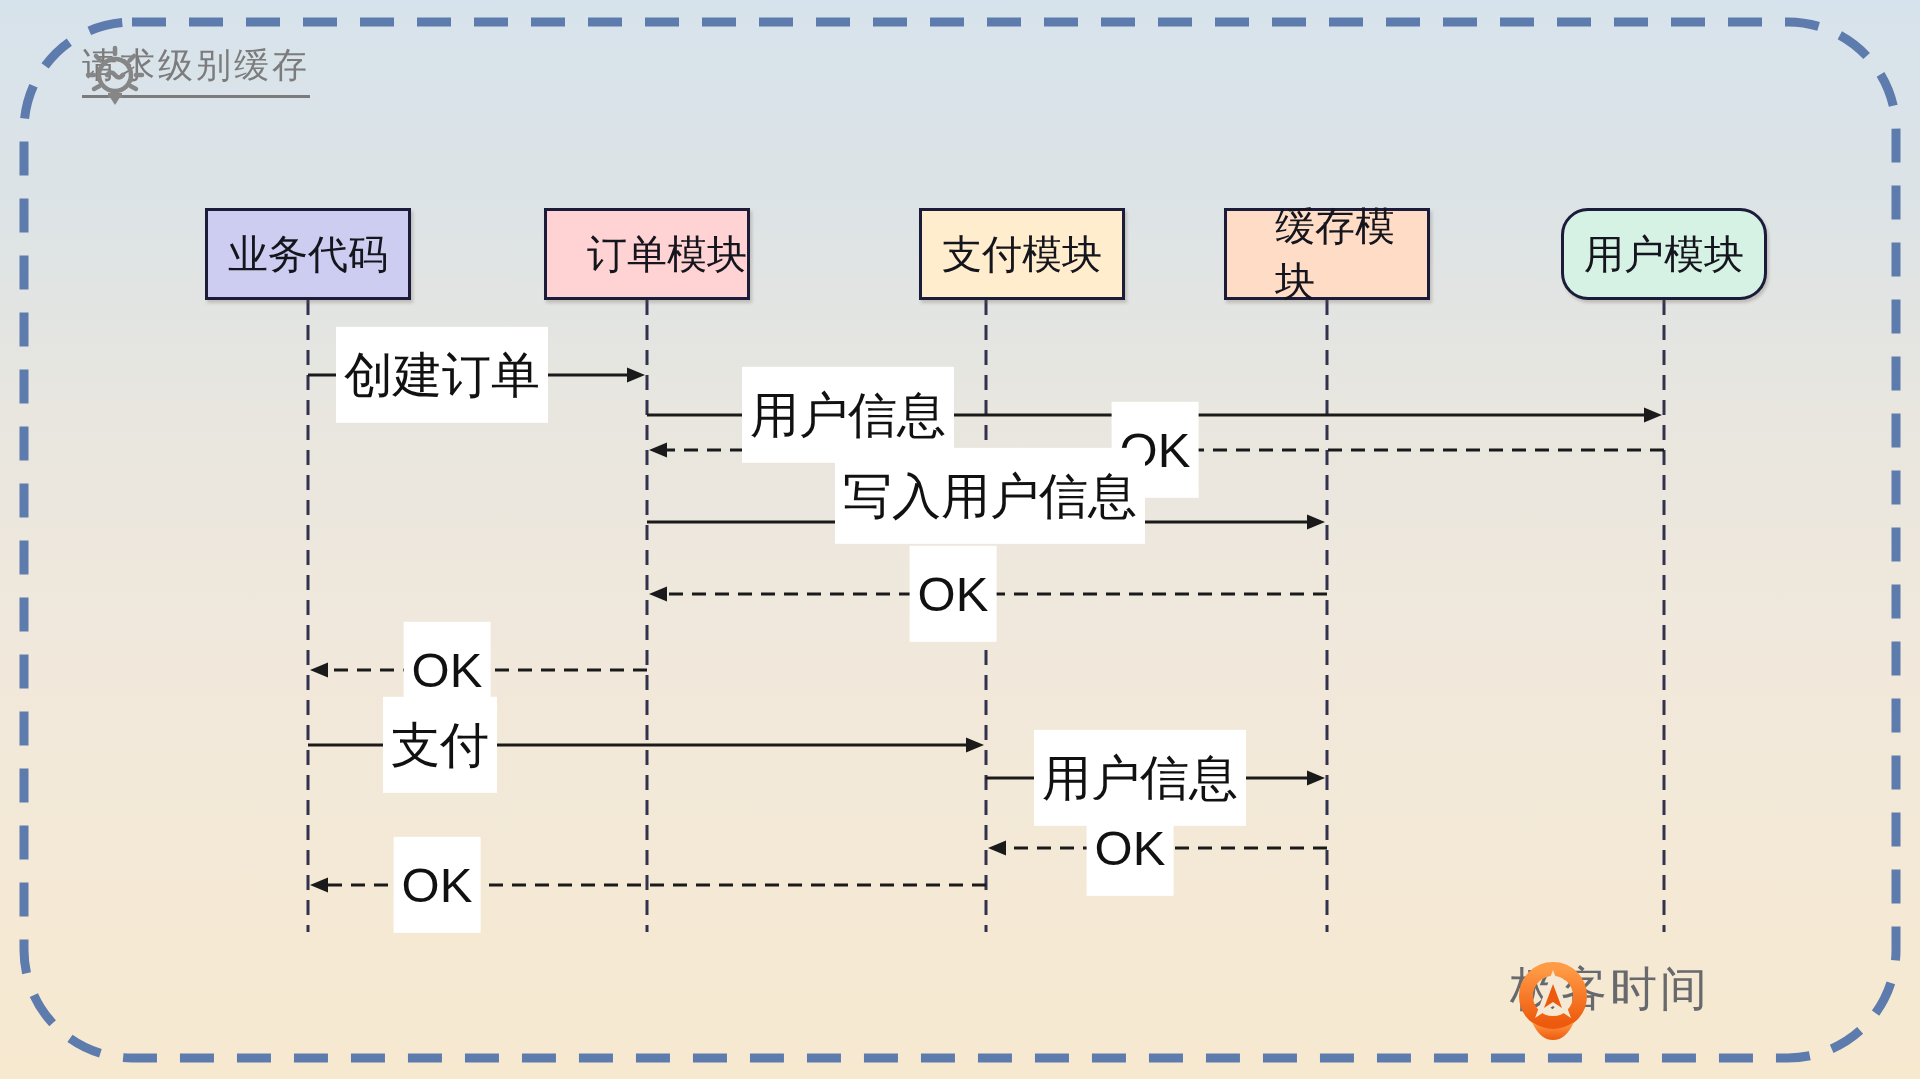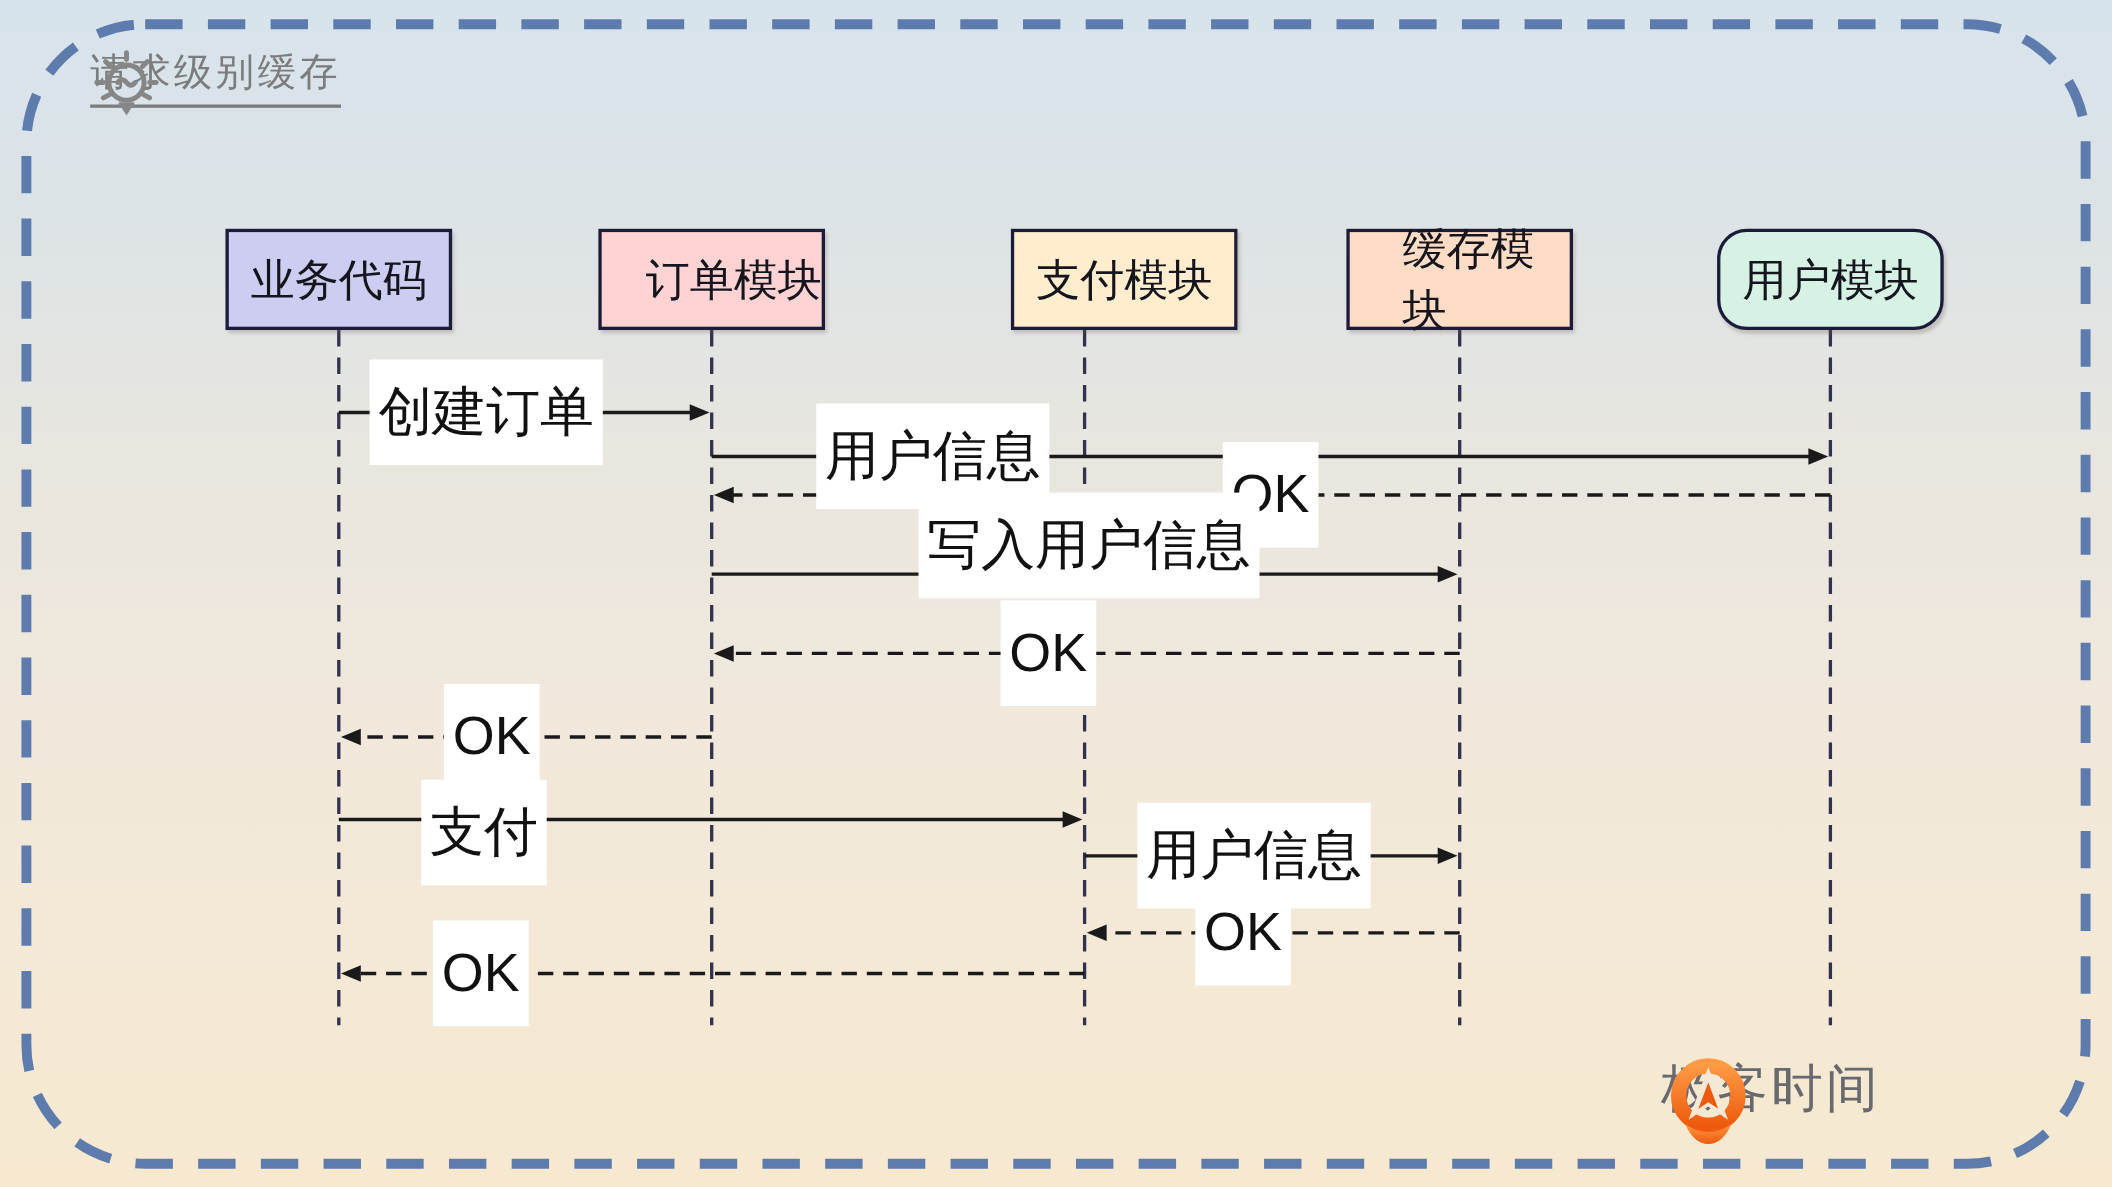--- a/index.html
+++ b/index.html
@@ -107,21 +107,21 @@
     <div class="title-text">请求级别缓存</div>
   </div>
 
   <div id="html-layer">
       <div class="msg-label" style="left: 442px; top: 375px;">创建订单</div>
       <div class="msg-label" style="left: 848px; top: 415px;">用户信息</div>
       <div class="msg-label" style="left: 1155px; top: 450px;">OK</div>
       <div class="msg-label" style="left: 990px; top: 496px;">写入用户信息</div>
       <div class="msg-label" style="left: 953px; top: 594px;">OK</div>
       <div class="msg-label" style="left: 447px; top: 670px;">OK</div>
-      <div class="msg-label" style="left: 440px; top: 745px; margin-top: 12px;">支付</div>
+      <div class="msg-label" style="left: 440px; top: 745px;">支付</div>
       <div class="msg-label" style="left: 1140px; top: 778px;">用户信息</div>
       <div class="msg-label" style="left: 1130px; top: 848px;">OK</div>
       <div class="msg-label" style="left: 437px; top: 885px;">OK</div>
       <div class="actor-box" style="left: 205px; top: 208px; background: rgb(205, 205, 242);">
         <span>业务代码</span>
       </div>
       <div class="actor-box" style="left: 544px; top: 208px; background: rgb(255, 211, 211); padding-left: 40px;">
         <span>订单模块</span>
       </div>
       <div class="actor-box" style="left: 919px; top: 208px; background: rgb(255, 237, 205);">

